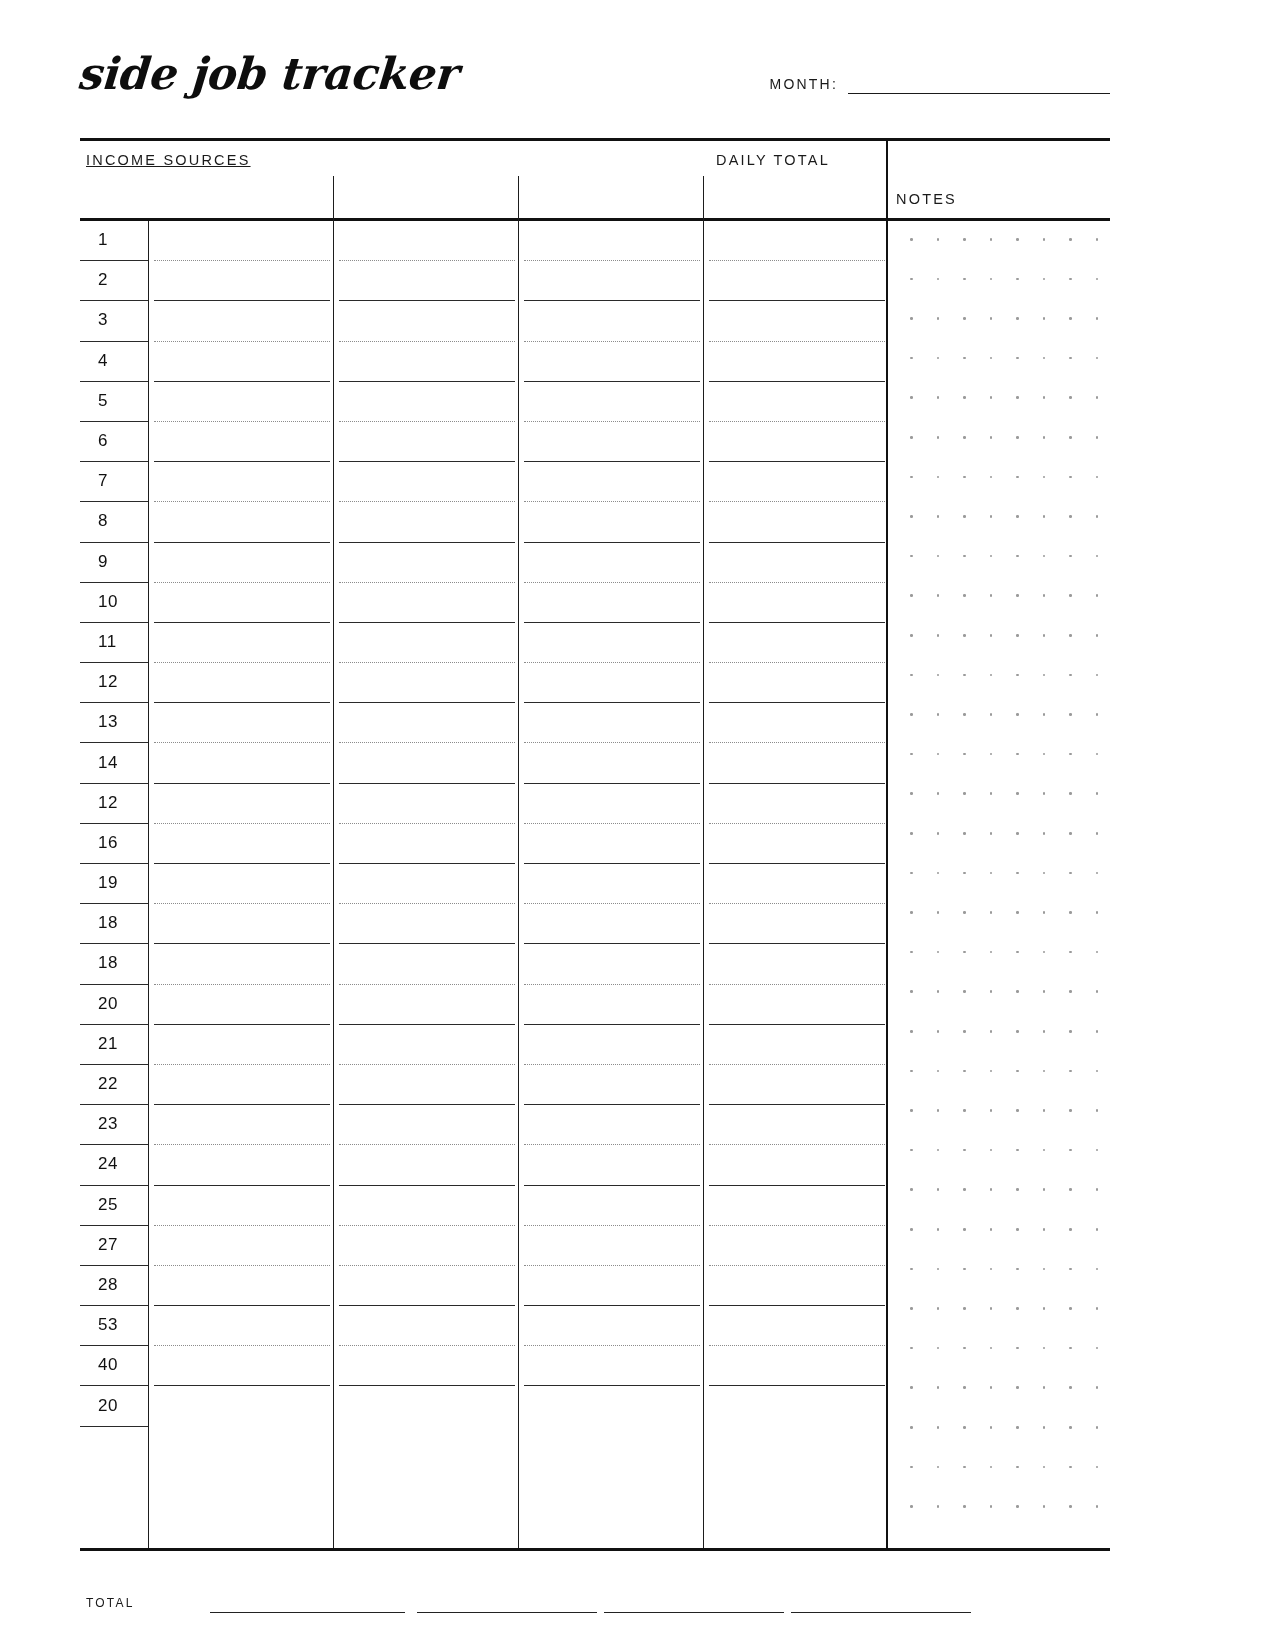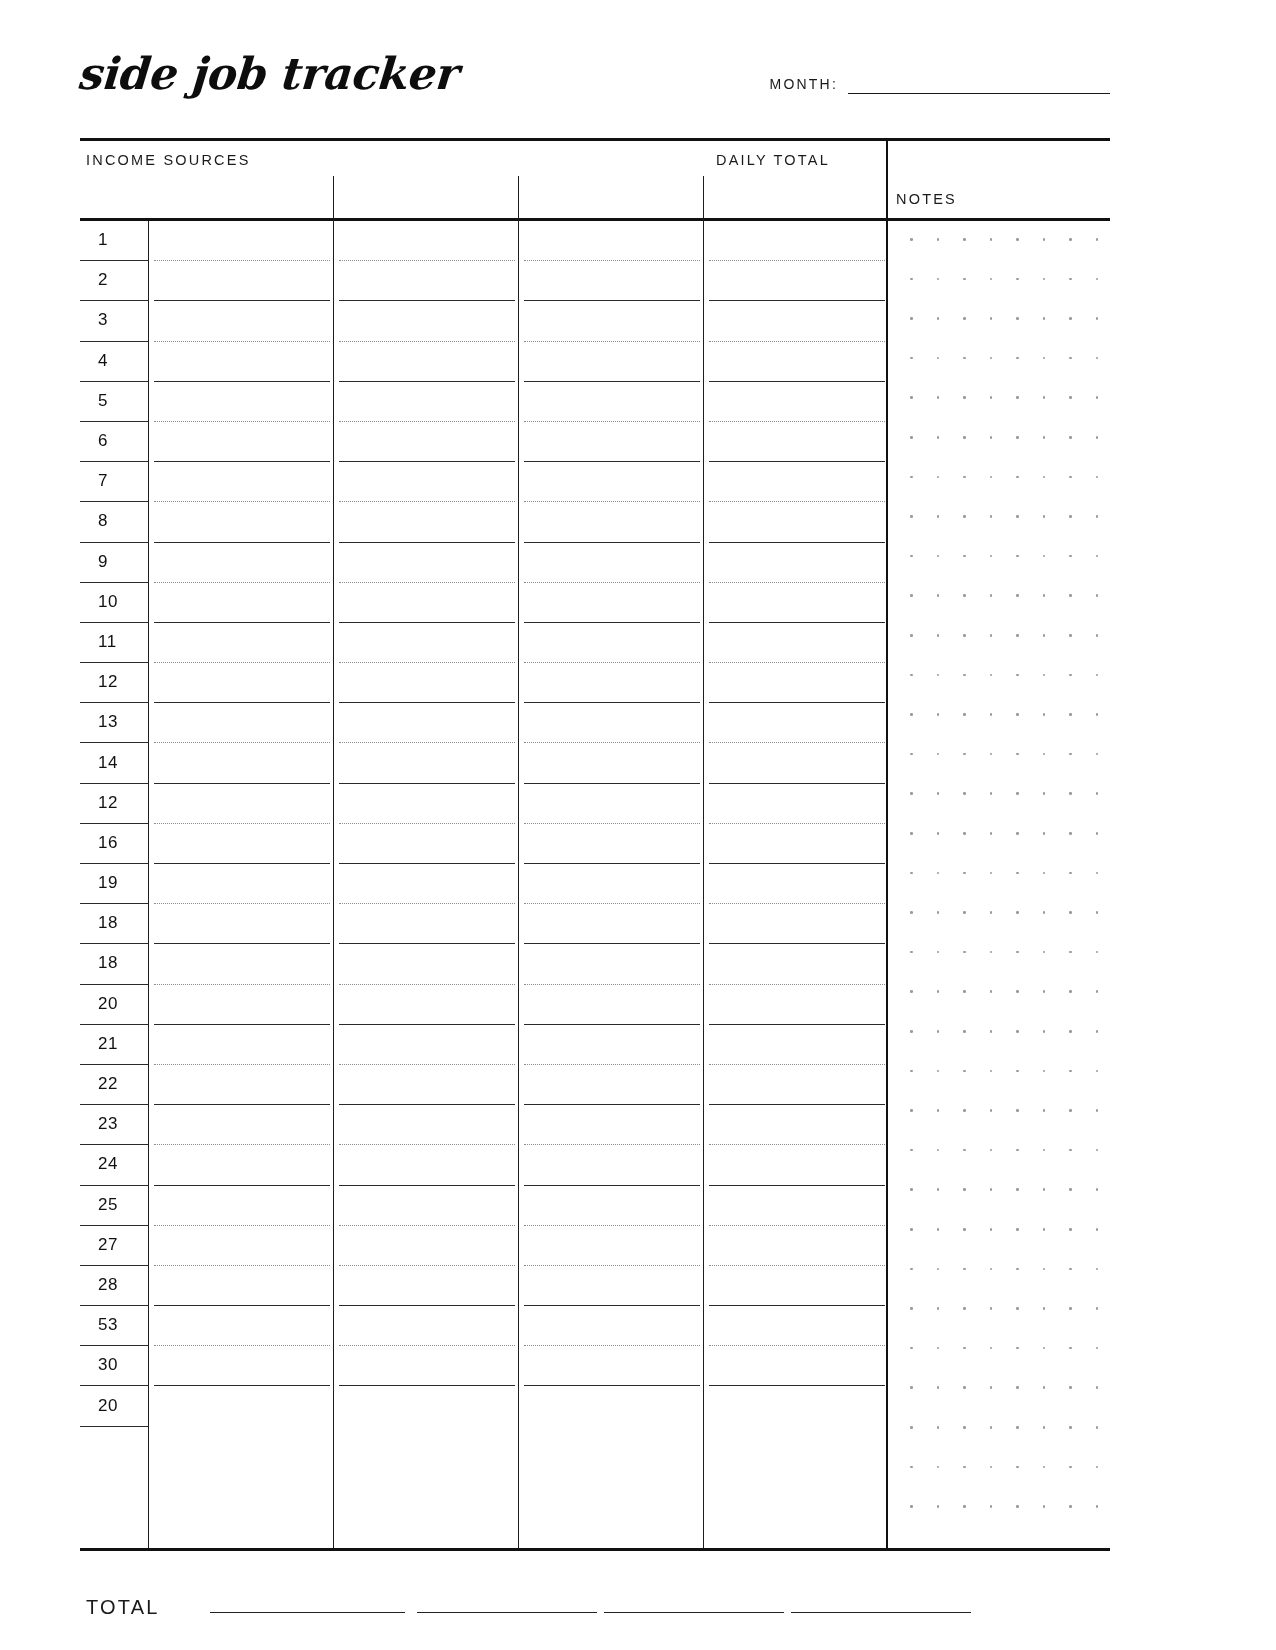--- a/index.html
+++ b/index.html
@@ -91,21 +91,21 @@
     background: #111;
   }
 
   .col-head {
     position: absolute;
     font-size: 14.5px;
     letter-spacing: 2.2px;
     color: #1a1a1a;
     white-space: nowrap;
   }
-  .head-income { left: 86px; top: 152px; }
+  .head-income { left: 86px; top: 152px; text-decoration: underline; }
   .head-daily  { left: 716px; top: 152px; }
   .head-notes  { left: 896px; top: 191px; }
 
   
   .vline {
     position: absolute;
     width: 1.4px;
     background: #1d1d1d;
   }
   .vline-notes {
@@ -174,21 +174,21 @@
     position: absolute;
     left: 80px;
     top: 1592px;
     width: 1030px;
     height: 30px;
   }
   .total-label {
     position: absolute;
     left: 6px;
     top: 4px;
-    font-size: 20px;
+    font-size: 12px;
     letter-spacing: 2.2px;
     color: #1a1a1a;
   }
   .total-line {
     position: absolute;
     top: 20px;
     border-bottom: 1.4px solid #222;
   }
 </style>
 </head>
@@ -439,21 +439,21 @@
       </div>
       <div class="row">
         <span class="num">53</span>
         <span class="num-rule"></span>
         <span class="wline dotted" style="left: 74px; width: 176px;"></span>
         <span class="wline dotted" style="left: 259px; width: 176px;"></span>
         <span class="wline dotted" style="left: 444px; width: 176px;"></span>
         <span class="wline dotted" style="left: 629px; width: 176px;"></span>
       </div>
       <div class="row">
-        <span class="num">30</span>
+        <span class="num">40</span>
         <span class="num-rule"></span>
         <span class="wline solid" style="left: 74px; width: 176px;"></span>
         <span class="wline solid" style="left: 259px; width: 176px;"></span>
         <span class="wline solid" style="left: 444px; width: 176px;"></span>
         <span class="wline solid" style="left: 629px; width: 176px;"></span>
       </div>
       <div class="row">
         <span class="num">20</span>
         <span class="num-rule"></span>
       </div>

